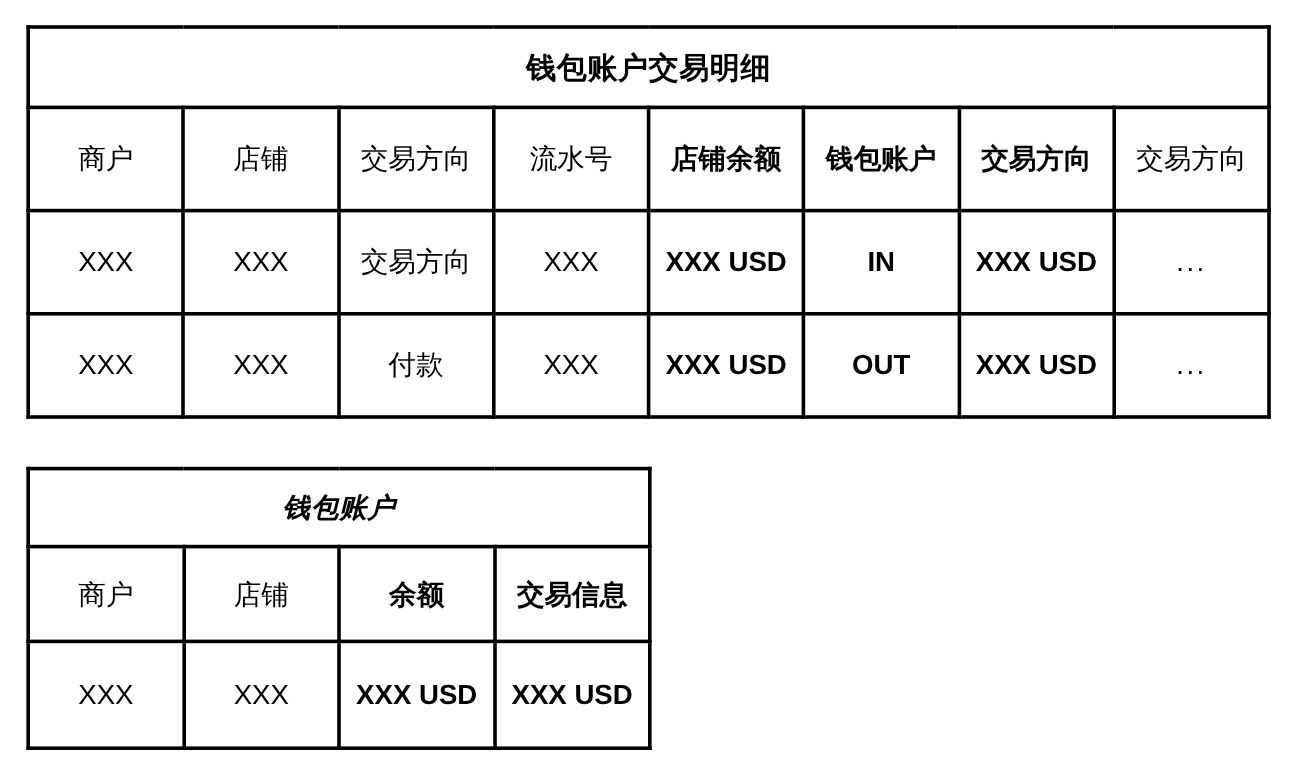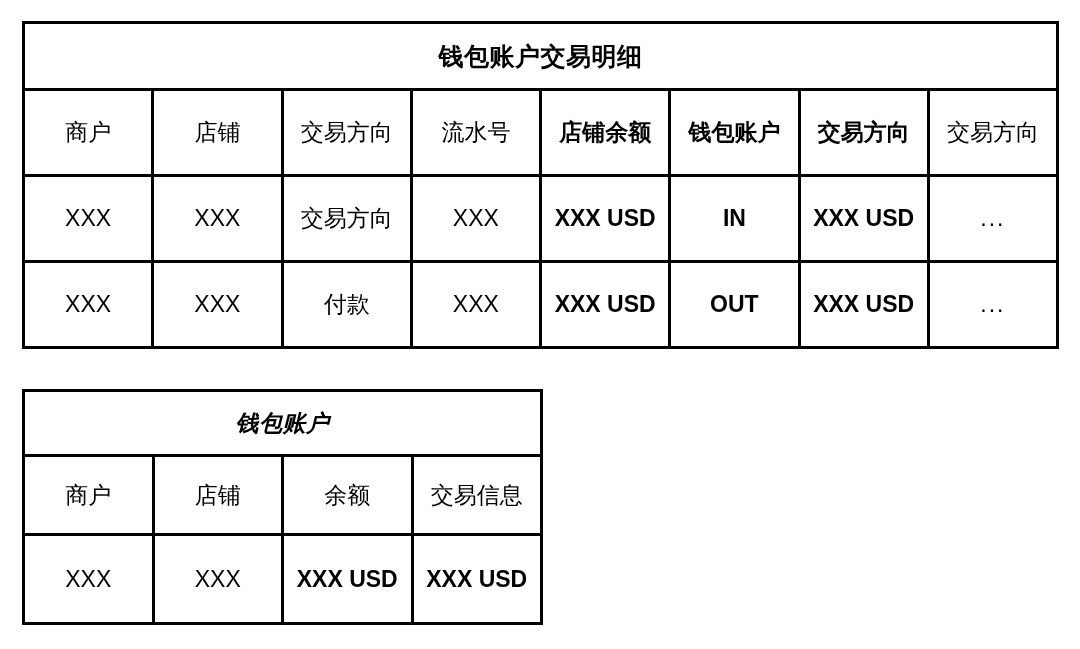--- a/index.html
+++ b/index.html
@@ -84,21 +84,21 @@
     font-weight: bold;
     letter-spacing: 0.5px;
     font-style: italic;
   }
   #wallet-account-table td.head-cell {
     height: 76px;
     font-size: 23px;
     font-weight: normal;
   }
   #wallet-account-table td.head-cell.b {
-    font-weight: normal;
+    font-weight: bold;
   }
   #wallet-account-table td.data-cell {
     height: 86px;
     font-size: 23px;
     font-weight: normal;
   }
   #wallet-account-table td.data-cell.b {
     font-weight: bold;
   }
 

